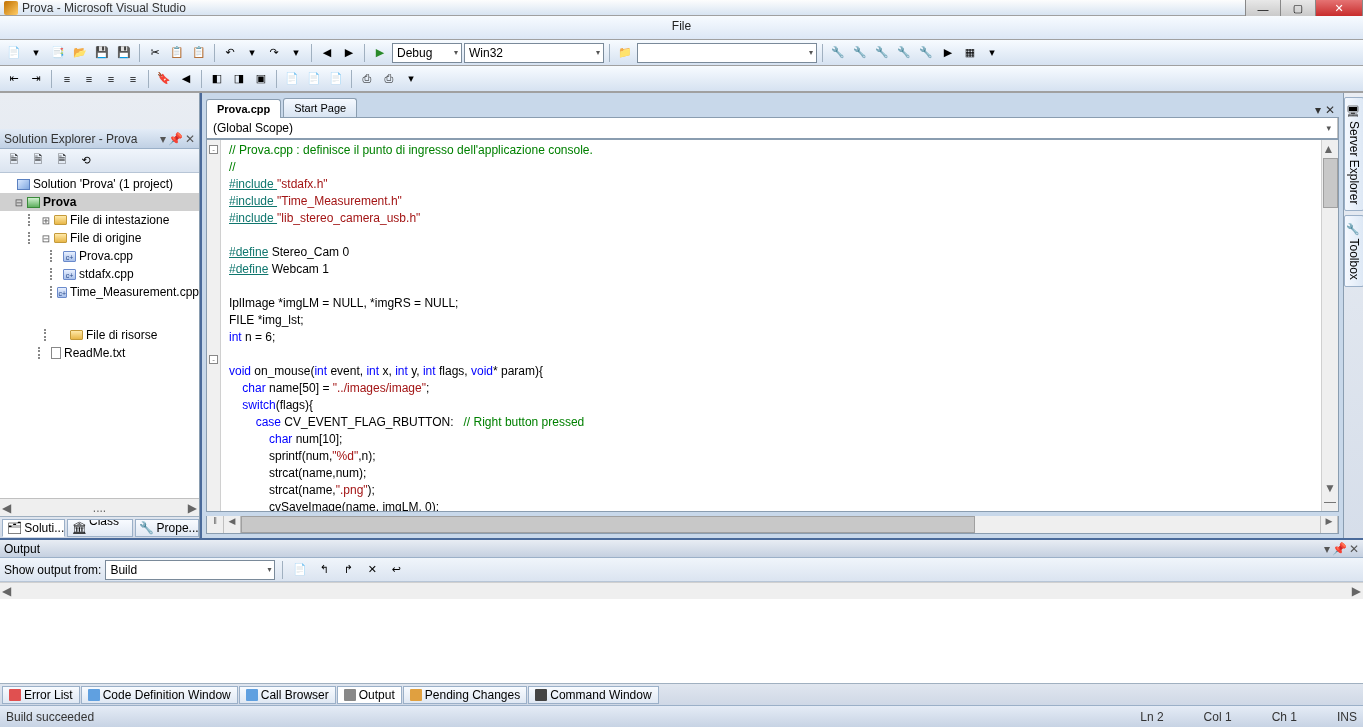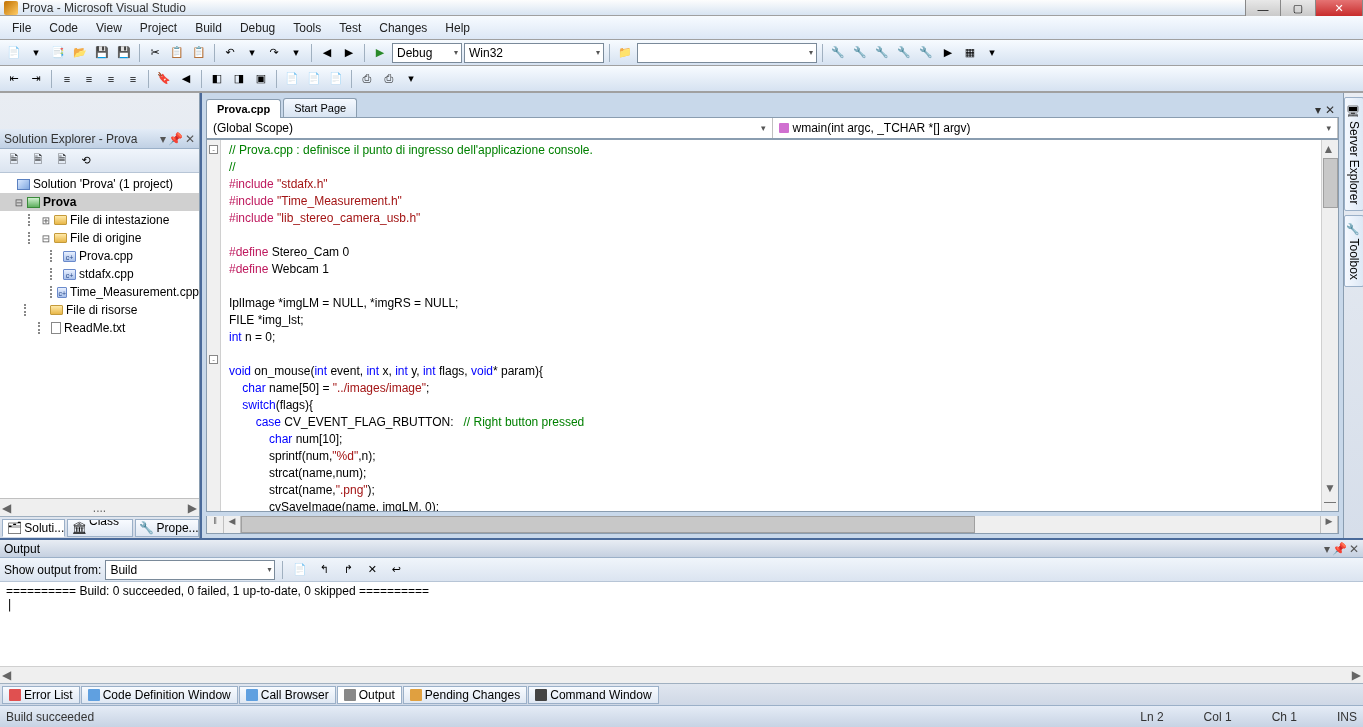--- a/index.html
+++ b/index.html
@@ -4,21 +4,21 @@
 <style>
 * { box-sizing: border-box; margin: 0; padding: 0; font-family: "Segoe UI", Tahoma, sans-serif; font-size: 12px; }
 body { background: #fff; width: 1363px; height: 727px; overflow: hidden; display: flex; flex-direction: column; }
 .titlebar { height: 16px; background: linear-gradient(to bottom, #fdfdfd, #d7e4f2); display: flex; align-items: center; justify-content: space-between; border-bottom: 1px solid #a0a0a0; padding-left: 4px; }
 .titlebar-left { display: flex; align-items: center; gap: 4px; }
 .app-icon { width: 14px; height: 14px; background: linear-gradient(135deg, #c07000, #ffcc66); border-radius: 2px; }
 .title-text { color: #333; }
 .win-controls { display: flex; height: 100%; }
 .win-btn { width: 36px; height: 18px; display: flex; align-items: center; justify-content: center; font-family: Arial; font-size: 11px; border: 1px solid #888; border-top: none; background: linear-gradient(to bottom,#e8e8e8,#c8c8c8); margin-left:-1px; }
 .win-btn.close { background: linear-gradient(to bottom,#e57373,#c62828); color:#fff; width:48px; border-bottom-right-radius:3px;}
-.menubar { height: 24px; background: linear-gradient(to bottom,#f7fbff,#dce7f5); border-bottom: 1px solid #a0a0a0; display: flex; align-items: center; padding: 0 4px; gap: 2px; }
+.menubar { height: 24px; background: linear-gradient(to bottom,#f7fbff,#dce7f5); border-bottom: 1px solid #a0a0a0; display: flex; align-items: center; padding: 0 4px; gap: 2px; flex-direction: column; }
 .menu-item { padding: 3px 8px; color: #222; cursor: default; }
 .toolbar { height: 26px; background: linear-gradient(to bottom,#f7fbff,#d6e2f1); border-bottom: 1px solid #a0a0a0; display: flex; align-items: center; padding: 0 4px; gap: 2px; }
 .tb-btn { width: 20px; height: 20px; display: flex; align-items: center; justify-content: center; border: 1px solid transparent; border-radius: 2px; font-size: 11px; cursor: default; }
 .tb-sep { width: 1px; height: 18px; background: #a0b0c0; margin: 0 3px; }
 .tb-combo { height: 20px; border: 1px solid #7a8a9a; background: #fff; padding: 0 16px 0 4px; position: relative; font-size: 11px; display: flex; align-items: center; }
 .tb-combo::after { content: "▾"; position: absolute; right: 3px; font-size: 8px; color: #555; }
 .main-area { flex: 1; display: flex; overflow: hidden; border-top:1px solid #a0a0a0;}
 .sol-explorer { width: 200px; display: flex; flex-direction: column; border-right: 1px solid #8a9db0; background: linear-gradient(to bottom,#e9edf3,#d6deea); }
 .panel-header { height: 20px; background: linear-gradient(to bottom,#e3ecf7,#c0d0e4); border-bottom: 1px solid #9bb0c8; display: flex; align-items: center; padding: 0 4px; font-size: 11px; color: #333; justify-content: space-between; margin-top: 36px; }
 .panel-header-ctrls { display: flex; gap: 2px; font-size: 9px; color: #555; }
@@ -46,21 +46,21 @@
 .nav-combo { flex: 1; border-right: 1px solid #c0c0c0; padding: 2px 6px; font-size: 11px; position: relative; display:flex; align-items:center; gap:4px;text-align:center;}
 .nav-combo::after { content: "▾"; position: absolute; right: 6px; font-size: 9px; color: #555; }
 .method-ico { width:10px; height:10px; background: #d070d0; border-radius:1px;}
 .code-area { flex: 1; background: #fff; margin: 0 4px 4px; border: 1px solid #8a9db0; display: flex; overflow: hidden; position:relative;}
 .code-gutter { width: 14px; background: #f0f0f0; border-right: 1px solid #d0d0d0; font-size:9px; color:#888; padding-top:2px;}
 .fold-box { width:9px; height:9px; border:1px solid #888; background:#fff; margin:3px auto; text-align:center; line-height:7px; font-size:8px; color:#666;}
 .code-content { flex: 1; font-family: Consolas, "Courier New", monospace; font-size: 13px; padding: 2px 8px; white-space: pre; overflow: hidden; line-height: 17px; }
 .c-comment { color: #008000; }
 .c-kw { color: #0000ff; }
 .c-str { color: #a31515; }
-.c-pp { color: #be185d; }
+.c-pp { color: #0f766e; text-decoration: underline; }
 .code-vscroll { width: 17px; background: #efefef; border-left: 1px solid #d0d0d0; display:flex; flex-direction:column; justify-content:space-between; align-items:center; font-size:9px; color:#666; padding:2px 0;}
 .code-vscroll-thumb { width:15px; height:50px; background:#c8c8c8; border:1px solid #a0a0a0; margin-top:2px;}
 .code-hcontrols { height:18px; margin:0 4px 4px; display:flex; background:#efefef; border:1px solid #8a9db0; border-top:none;}
 .hscroll-arrow { width:17px; text-align:center; font-size:9px; color:#666; border-right:1px solid #c0c0c0;}
 .hscroll-track { flex:1; position:relative; border-right:1px solid #c0c0c0;}
 .hscroll-thumb { position:absolute; left:0; top:0; height:100%; width:68%; background:#c8c8c8; border:1px solid #a0a0a0;}
 .right-strip { width: 20px; background: linear-gradient(to bottom,#e9edf3,#d6deea); border-left: 1px solid #8a9db0; display: flex; flex-direction: column; align-items: center; padding-top: 4px; gap: 4px; }
 .vtab { writing-mode: vertical-rl; font-size: 11px; padding: 6px 2px; background: linear-gradient(to right,#f5f9ff,#dde8f5); border: 1px solid #9bb0c8; border-radius: 2px; }
 .output-panel { height: 145px; border-top: 2px solid #4a6a9a; display: flex; flex-direction: column; background:#fff;}
 .output-header { height: 18px; background: linear-gradient(to bottom,#e8edf4,#c5d0e0); border-bottom: 1px solid #9bb0c8; display:flex; align-items:center; justify-content:space-between; padding:0 4px; font-size:11px;}
@@ -217,21 +217,21 @@
       <div class="tree-node" style="padding-left:50px;">
           <span class="conn"></span>
           <span class="cpp-ico">c+</span>
           <span>stdafx.cpp</span>
         </div>
       <div class="tree-node" style="padding-left:50px;">
           <span class="conn"></span>
           <span class="cpp-ico">c+</span>
           <span>Time_Measurement.cpp</span>
         </div>
-      <div class="tree-node" style="padding-left:24px;">
+      <div class="tree-node" style="padding-left:44px;margin-top:25px;">
           <span class="conn"></span>
           <span class="tree-toggle"></span>
           <span class="folder-ico"></span>
           <span>File di risorse</span>
         </div>
       <div class="tree-node" style="padding-left:38px;">
           <span class="conn"></span>
           <span class="file-ico"></span>
           <span>ReadMe.txt</span>
         </div>
@@ -265,43 +265,39 @@
       </div>
       <div class="doc-tabs-right">
         <span>▾</span>
         <span>✕</span>
       </div>
     </div>
     <div class="nav-bar">
       <div class="nav-combo">
           <span>(Global Scope)</span>
         </div>
-      <div class="nav-combo">
-          <span class="method-ico"></span>
-          <span>wmain(int argc, _TCHAR *[] argv)</span>
-        </div>
     </div>
     <div class="code-area">
       <div class="code-gutter">
         <div class="fold-box">-</div>
         <div style="height:195px;"></div>
         <div class="fold-box">-</div>
       </div>
 <div class="code-content"><span class="c-comment">// Prova.cpp : definisce il punto di ingresso dell'applicazione console.</span>
 <span class="c-comment">//</span>
 <span class="c-pp">#include </span><span class="c-str">"stdafx.h"</span>
 <span class="c-pp">#include </span><span class="c-str">"Time_Measurement.h"</span>
 <span class="c-pp">#include </span><span class="c-str">"lib_stereo_camera_usb.h"</span>
 
 <span class="c-pp">#define</span><span> Stereo_Cam 0</span>
 <span class="c-pp">#define</span><span> Webcam 1</span>
 
 <span>IplImage *imgLM = NULL, *imgRS = NULL;</span>
 <span>FILE *img_lst;</span>
-<span class="c-kw">int</span><span> n = 0;</span>
+<span class="c-kw">int</span><span> n = 6;</span>
 
 <span class="c-kw">void</span><span> on_mouse(</span><span class="c-kw">int</span><span> event, </span><span class="c-kw">int</span><span> x, </span><span class="c-kw">int</span><span> y, </span><span class="c-kw">int</span><span> flags, </span><span class="c-kw">void</span><span>* param){</span>
 <span>    </span><span class="c-kw">char</span><span> name[50] = </span><span class="c-str">"../images/image"</span><span>;</span>
 <span>    </span><span class="c-kw">switch</span><span>(flags){</span>
 <span>        </span><span class="c-kw">case</span><span> CV_EVENT_FLAG_RBUTTON:   </span><span class="c-comment">// Right button pressed</span>
 <span>            </span><span class="c-kw">char</span><span> num[10];</span>
 <span>            sprintf(num,</span><span class="c-str">"%d"</span><span>,n);</span>
 <span>            strcat(name,num);</span>
 <span>            strcat(name,</span><span class="c-str">".png"</span><span>);</span>
 <span>            cvSaveImage(name, imgLM, 0);</span></div>
@@ -340,22 +336,20 @@
     <div class="tb-combo" style="width:170px;">
         <span>Build</span>
       </div>
     <div class="tb-sep"></div>
     <div class="tb-btn">📄</div>
     <div class="tb-btn">↰</div>
     <div class="tb-btn">↱</div>
     <div class="tb-btn">✕</div>
     <div class="tb-btn">↩</div>
   </div>
-  <div class="output-content"><span>========== Build: 0 succeeded, 0 failed, 1 up-to-date, 0 skipped ==========</span>
-|</div>
   <div class="output-hscroll">
       <span>◀</span>
       <span>▶</span>
     </div>
 </div>
 
 <div class="bottom-tabs">
   <div class="btab">
       <span class="btab-ico" style="background:#e05050;"></span>
       <span>Error List</span>

